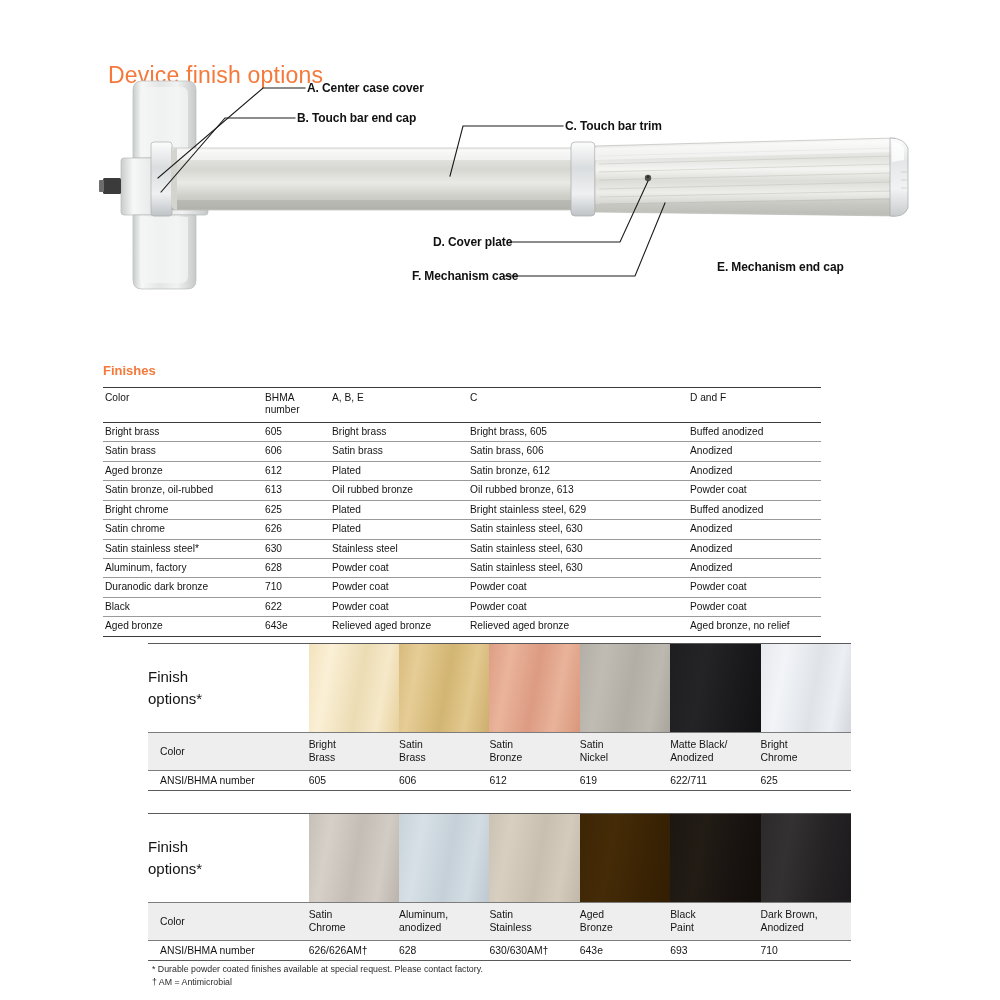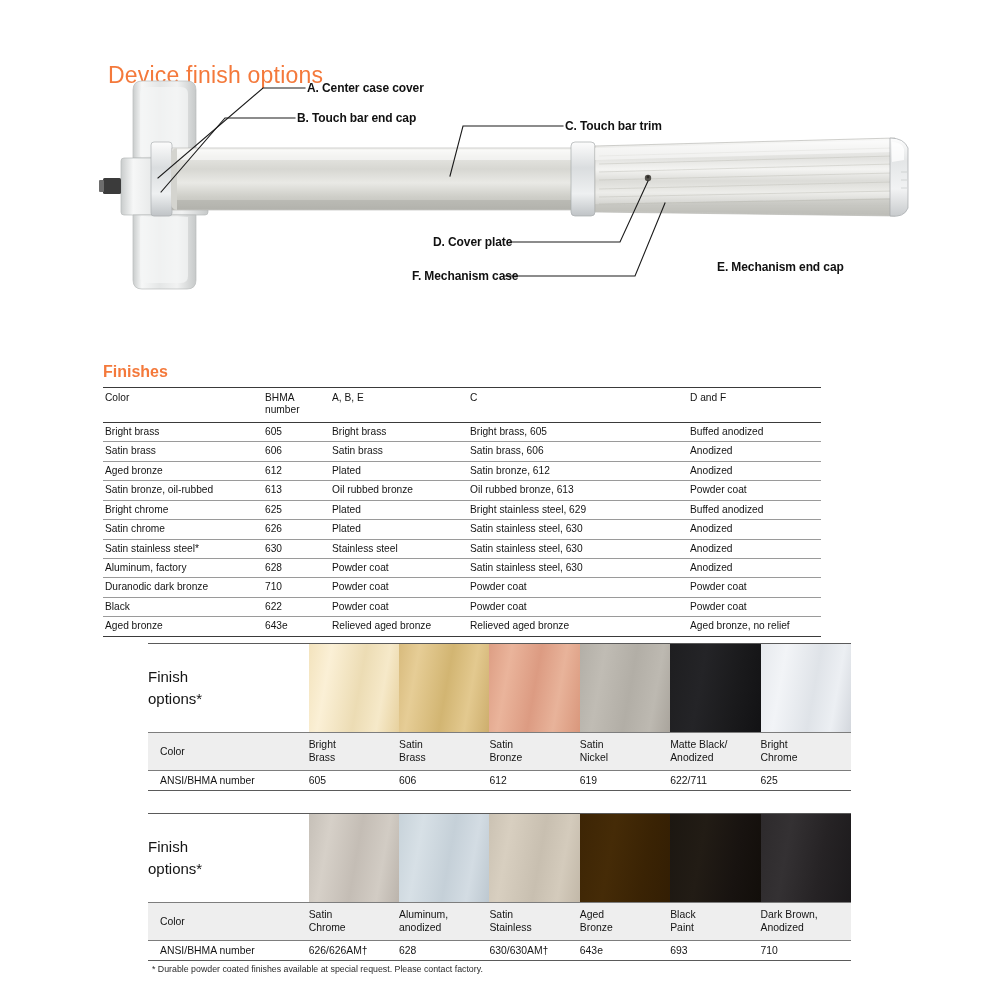--- a/index.html
+++ b/index.html
@@ -38,21 +38,21 @@
     font-weight:bold;
     color:#111;
     white-space:nowrap;
     letter-spacing:-0.1px;
   }
 
   
   #finishes-heading {
     position:absolute;
     left:103px; top:363px;
-    font-size:16px;
+    font-size:13px;
     font-weight:bold;
     color:#f4793b;
   }
 
   #finishes-table {
     position:absolute;
     left:103px; top:387px;
     width:718px;
     border-collapse:collapse;
     font-size:10.2px;
@@ -482,13 +482,14 @@
     <td>630/630AM†</td>
     <td>643e</td>
     <td>693</td>
     <td>710</td>
   </tr>
 </tbody>
   </table>
 
 <div id="footnotes">
   <div>* Durable powder coated finishes available at special request. Please contact factory.</div>
+  <div>† AM = Antimicrobial</div>
 </div>
 
 </body></html>

